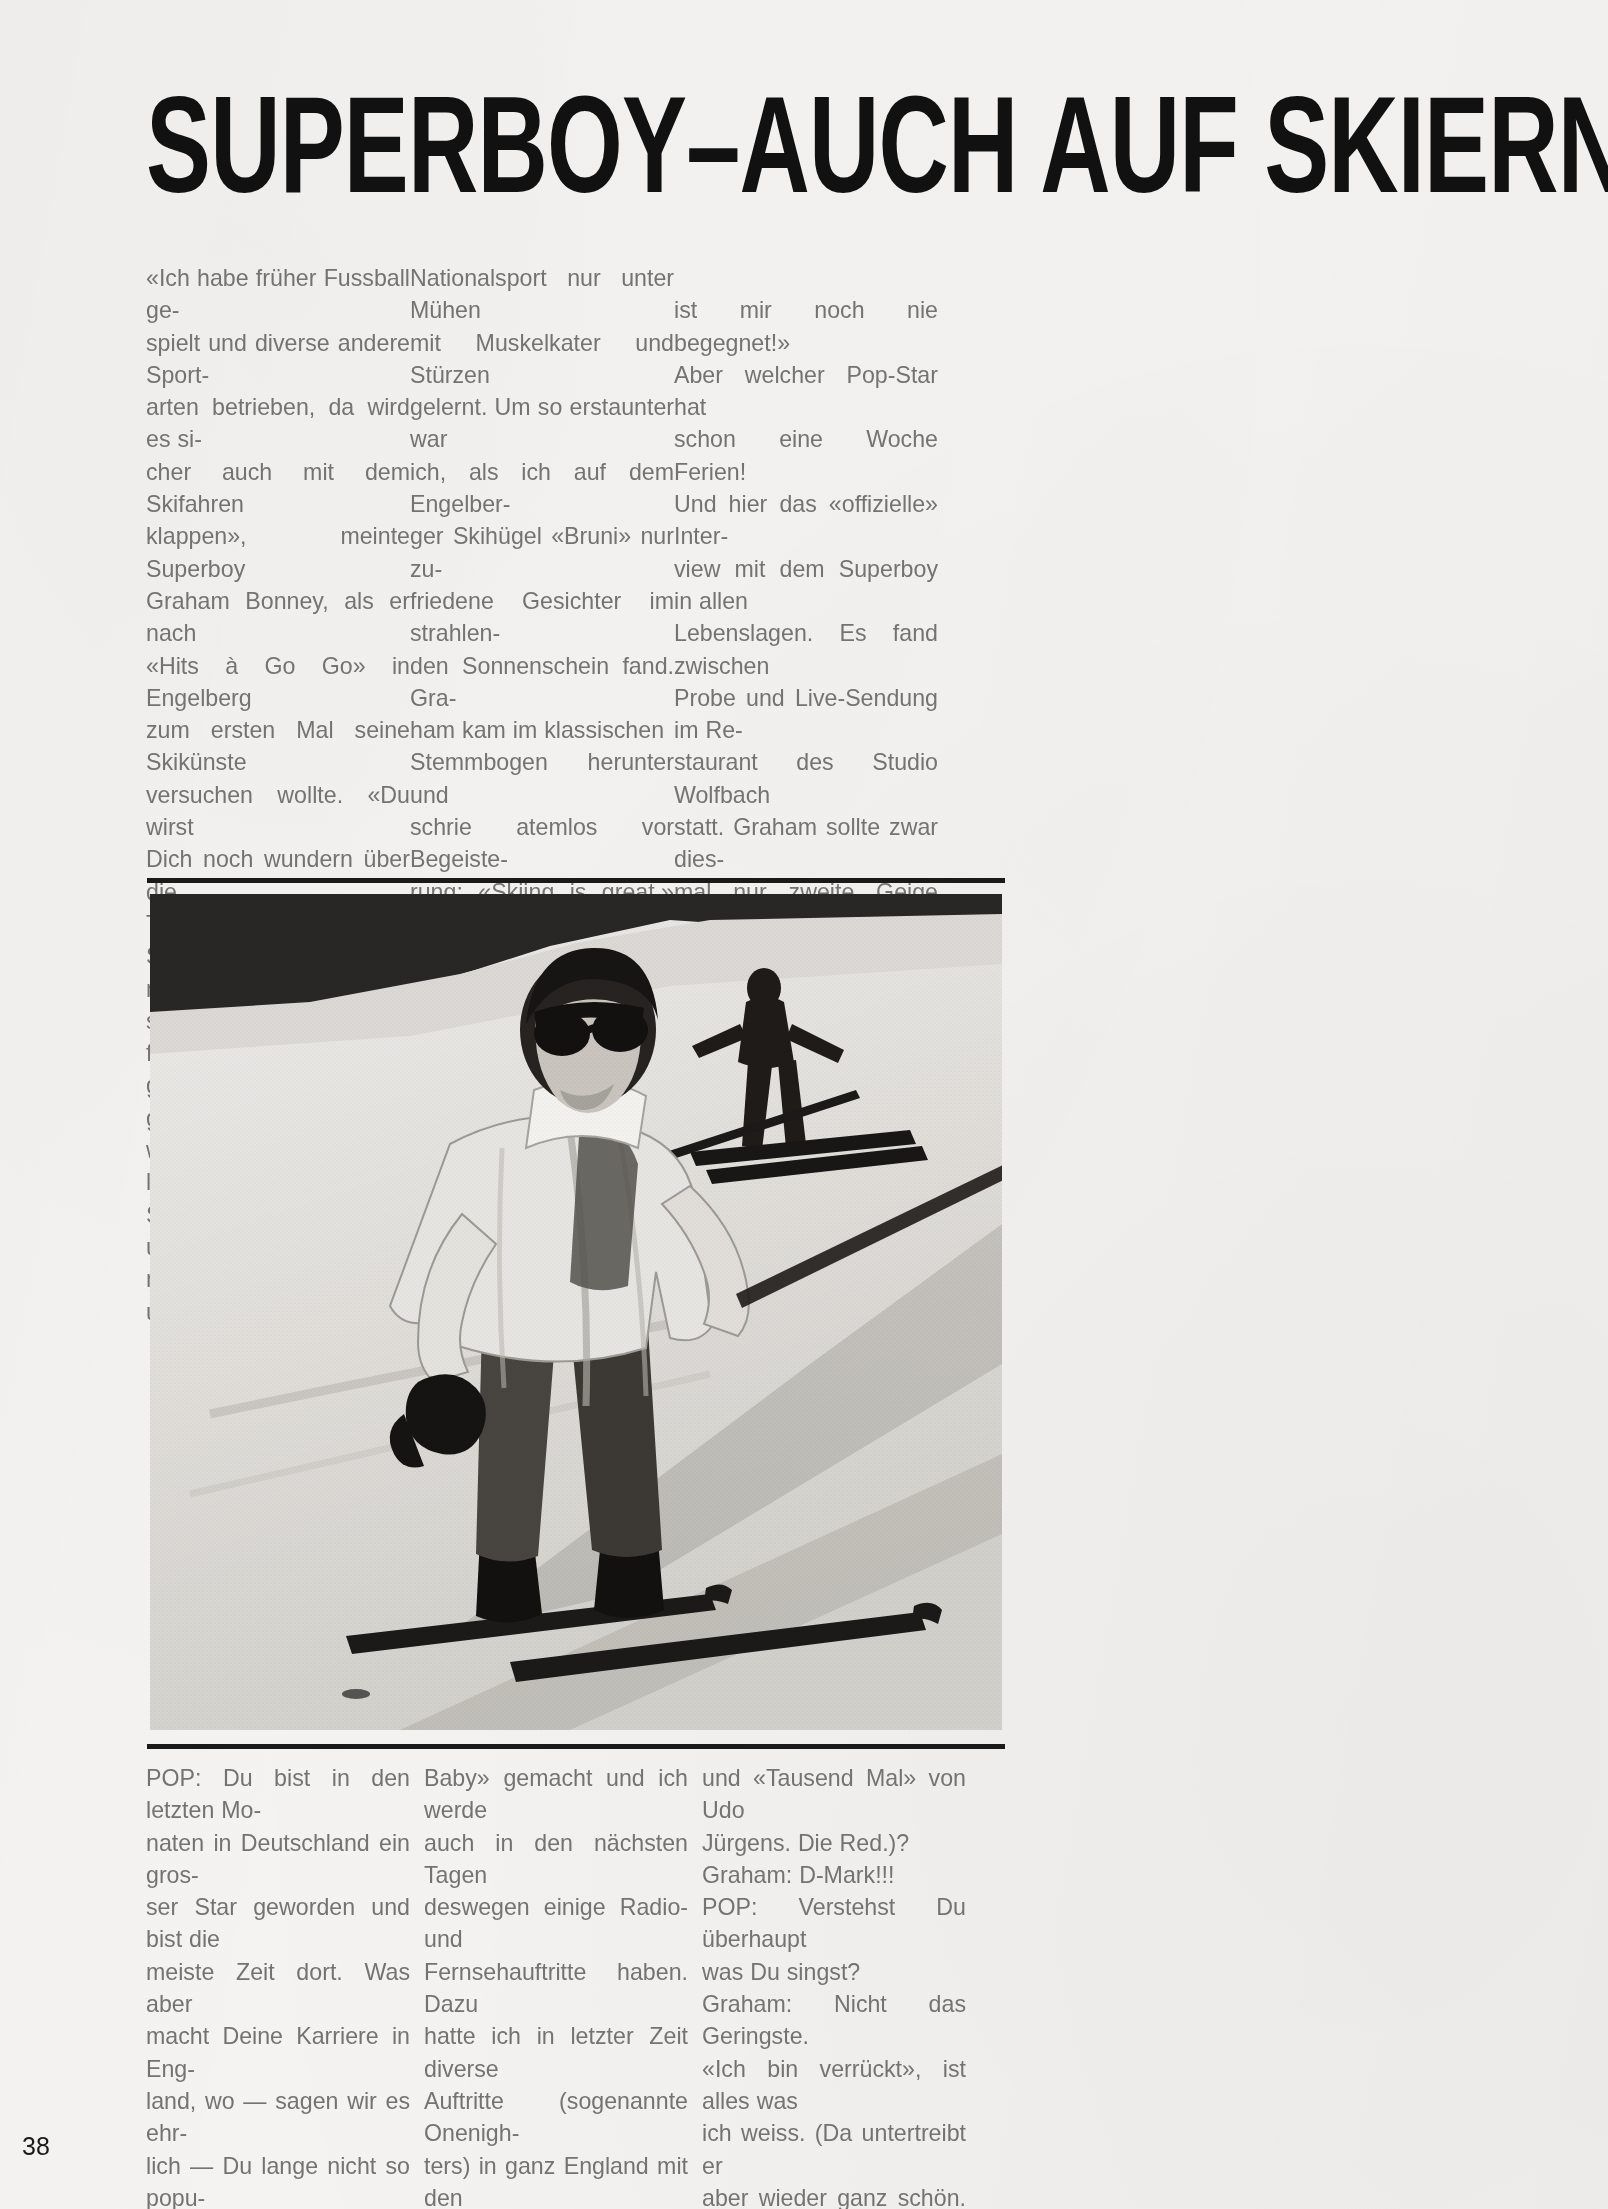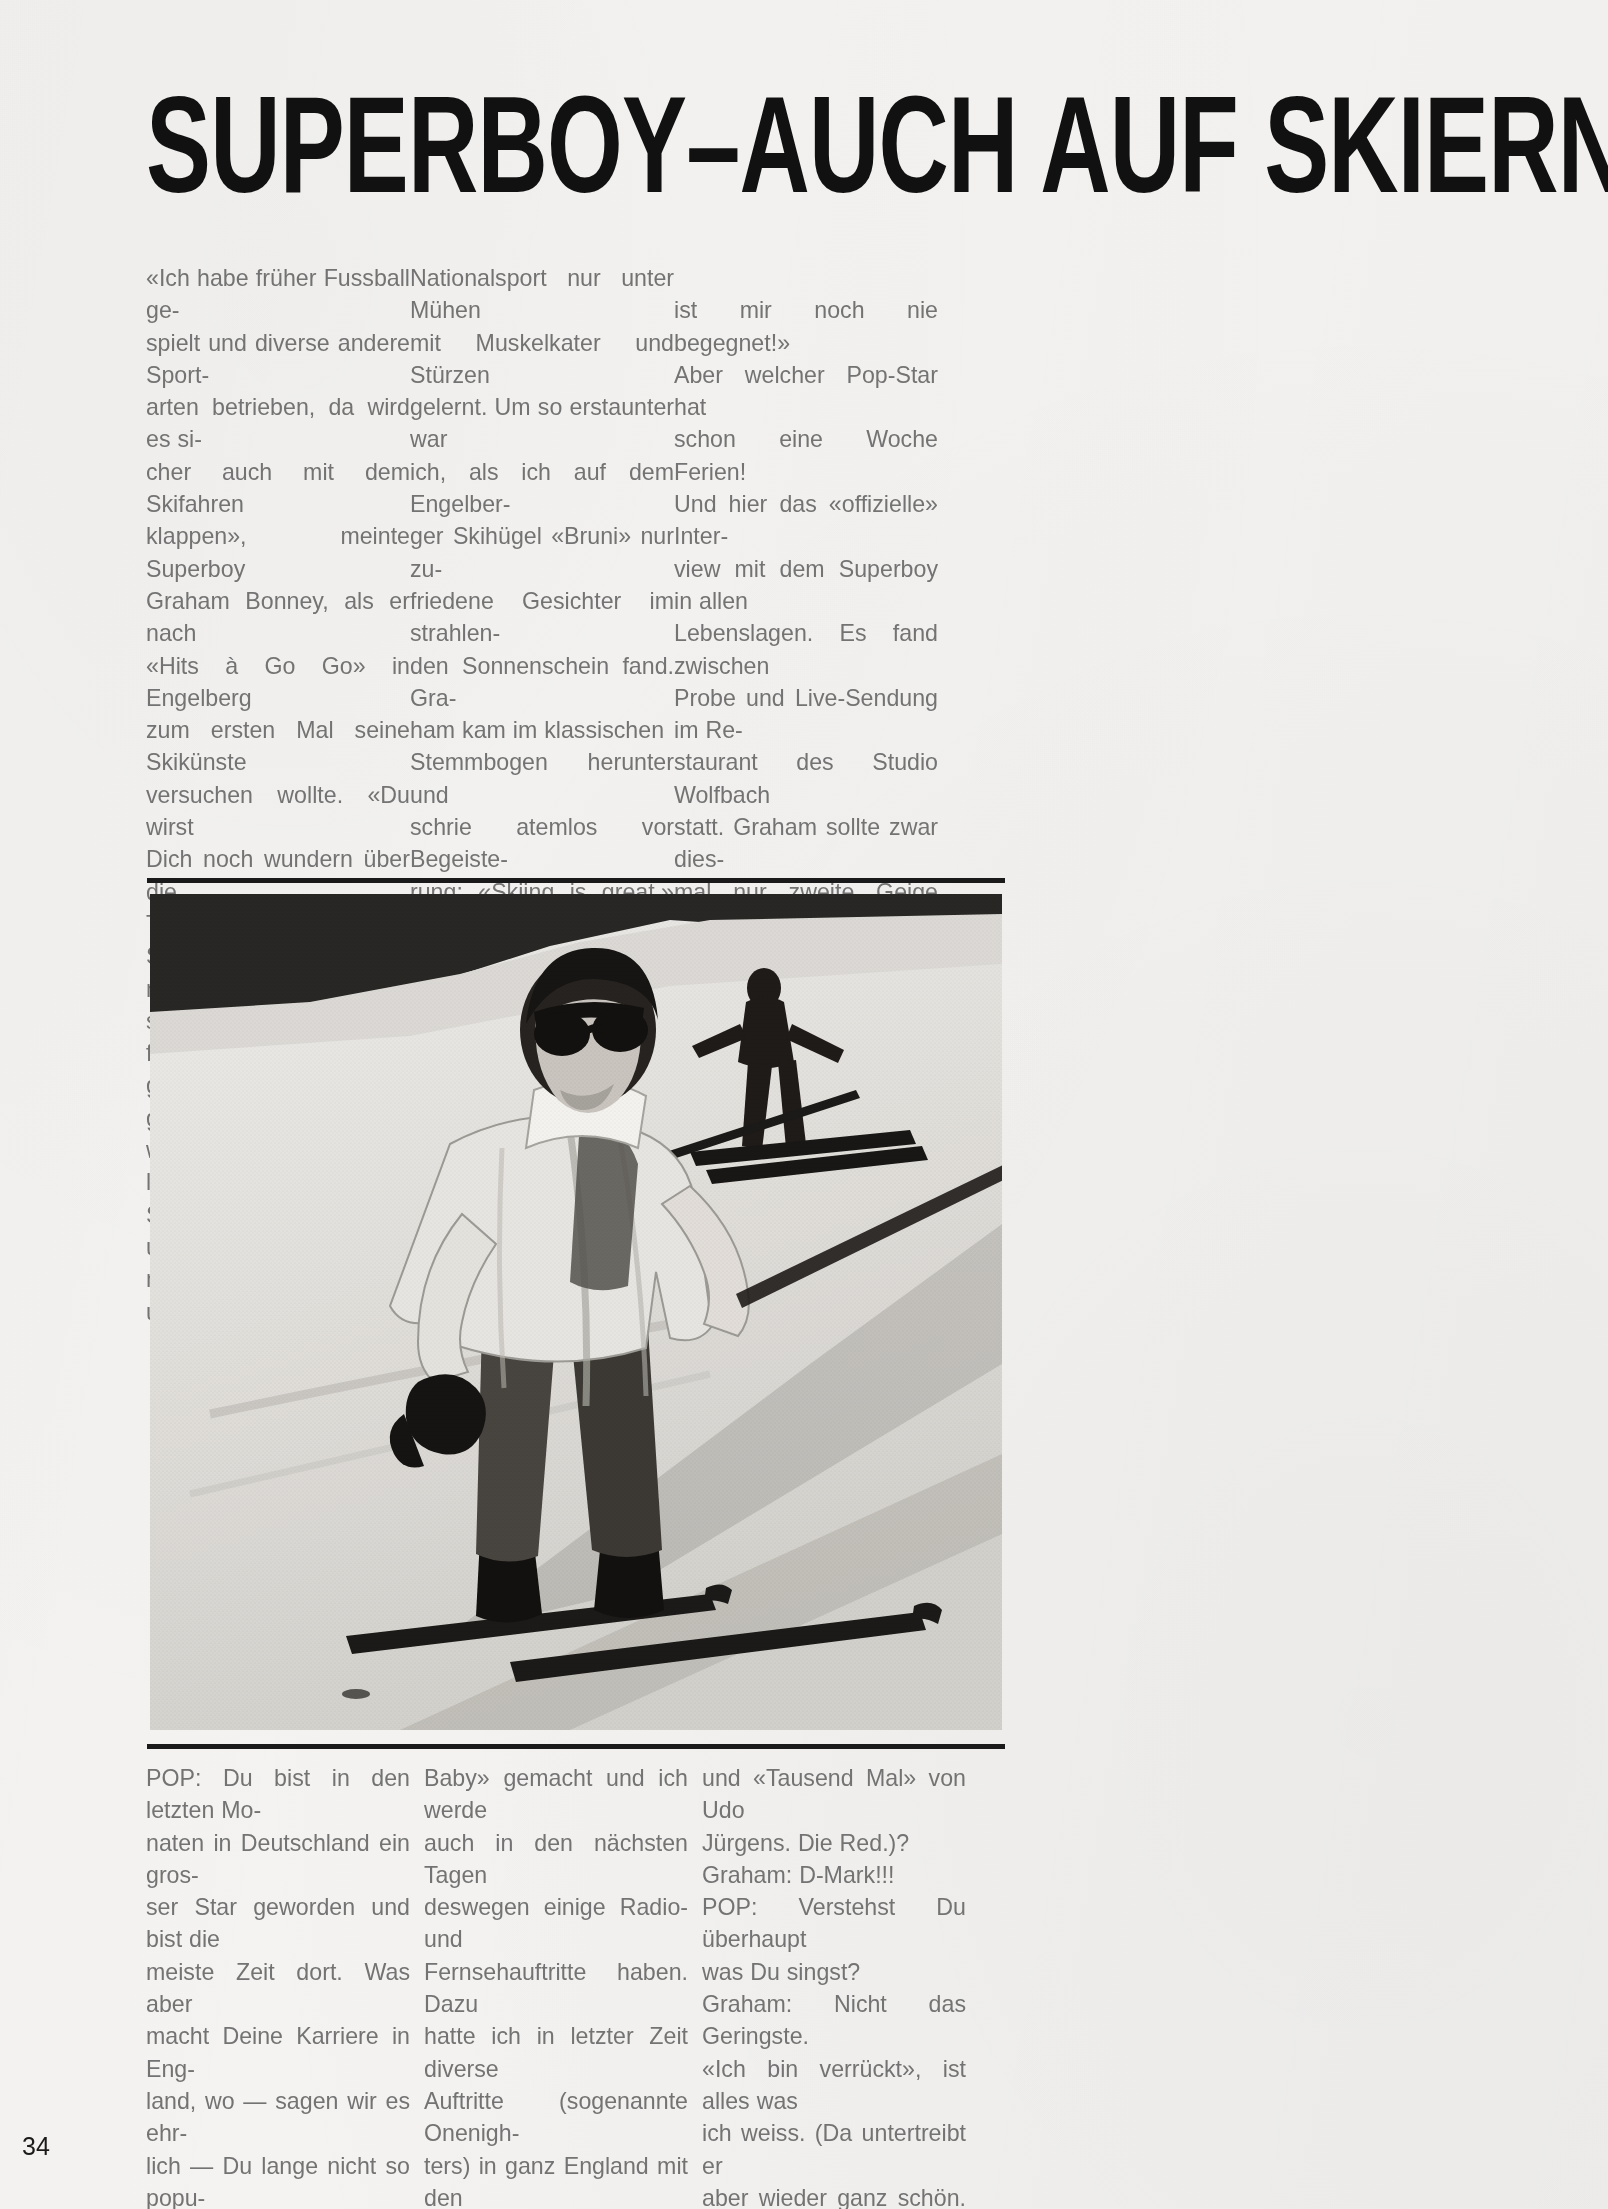--- a/index.html
+++ b/index.html
@@ -327,15 +327,15 @@
 Graham: Nicht das Geringste.
 «Ich bin verrückt», ist alles was
 ich weiss. (Da untertreibt er
 aber wieder ganz schön. Die
 Red.)
 POP: Wirst Du trotzdem weiter
 deutsche Platten besingen?
 Graham: Ich hoffe nicht!</div>
   </div>
 
-  <div class="folio">34</div>
+  <div class="folio">38</div>
 
 </div>
 
 </body></html>

